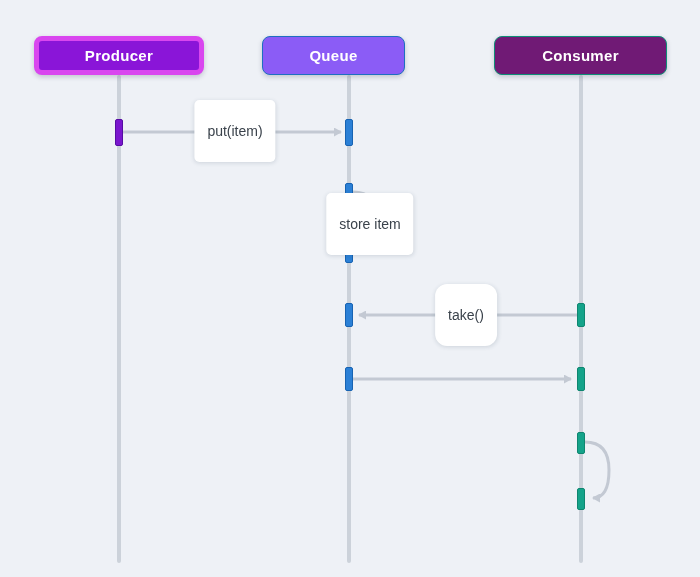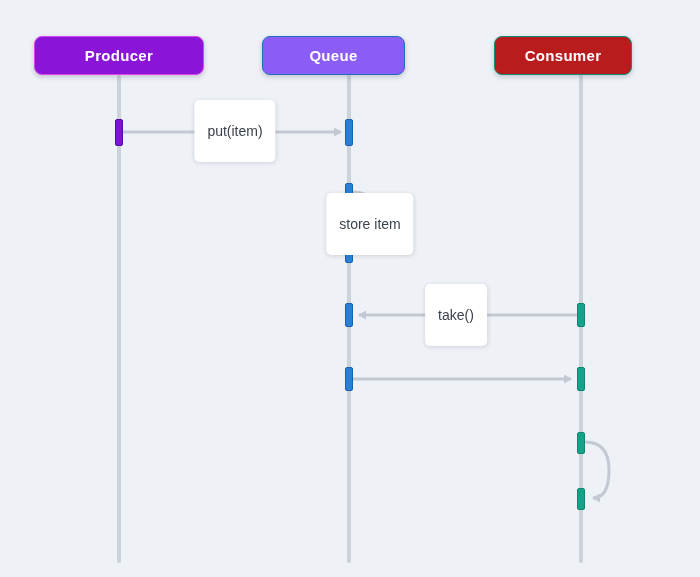--- a/index.html
+++ b/index.html
@@ -52,23 +52,23 @@
     position:absolute;
     top:36px;height:39px;
     border-radius:8px;
     display:flex;align-items:center;justify-content:center;
     color:#ffffff;font-weight:bold;font-size:15px;
     letter-spacing:.3px;
     box-shadow:0 2px 5px rgba(30,40,70,0.22);
     z-index:5;
     box-sizing:border-box;
   }
-  .actor.producer{left:34px;width:170px;background:#8a15d8;border:1px solid #d946ef;}
+  .actor.producer{left:34px;width:170px;background:#8a15d8;border:5px solid #d946ef;}
   .actor.queue{left:262px;width:143px;background:#8b5cf6;border:1px solid #1e6fc0;}
-  .actor.consumer{left:494px;width:138px;background:#b91c1c;border:1px solid #0f8d76;}
+  .actor.consumer{left:494px;width:173px;background:#701a75;border:1px solid #0f8d76;}
 </style>
 </head>
 <body>
 
 <div class="stage">
 
   <div class="lifeline" style="left:117px;top:75px;height:488px;"></div>
   <div class="lifeline" style="left:347px;top:75px;height:488px;"></div>
   <div class="lifeline" style="left:579px;top:75px;height:488px;"></div>
 
@@ -96,21 +96,21 @@
   <div class="bar blue" style="left:345px;top:241px;height:22px;"></div>
   <div class="bar blue" style="left:345px;top:303px;height:24px;"></div>
   <div class="bar blue" style="left:345px;top:367px;height:24px;"></div>
   <div class="bar teal" style="left:577px;top:303px;height:24px;"></div>
   <div class="bar teal" style="left:577px;top:367px;height:24px;"></div>
   <div class="bar teal" style="left:577px;top:432px;height:22px;"></div>
   <div class="bar teal" style="left:577px;top:488px;height:22px;"></div>
 
   <div class="msg-label" style="left:235px;top:131px;">put(item)</div>
   <div class="msg-label" style="left:370px;top:224px;">store item</div>
-  <div class="msg-label" style="left:456px;top:315px;">take()</div>
+  <div class="msg-label" style="left:466px;top:315px;border-radius:12px;">take()</div>
 
   <div class="actor producer">
     <span>Producer</span>
   </div>
   <div class="actor queue">
     <span>Queue</span>
   </div>
   <div class="actor consumer">
     <span>Consumer</span>
   </div>

